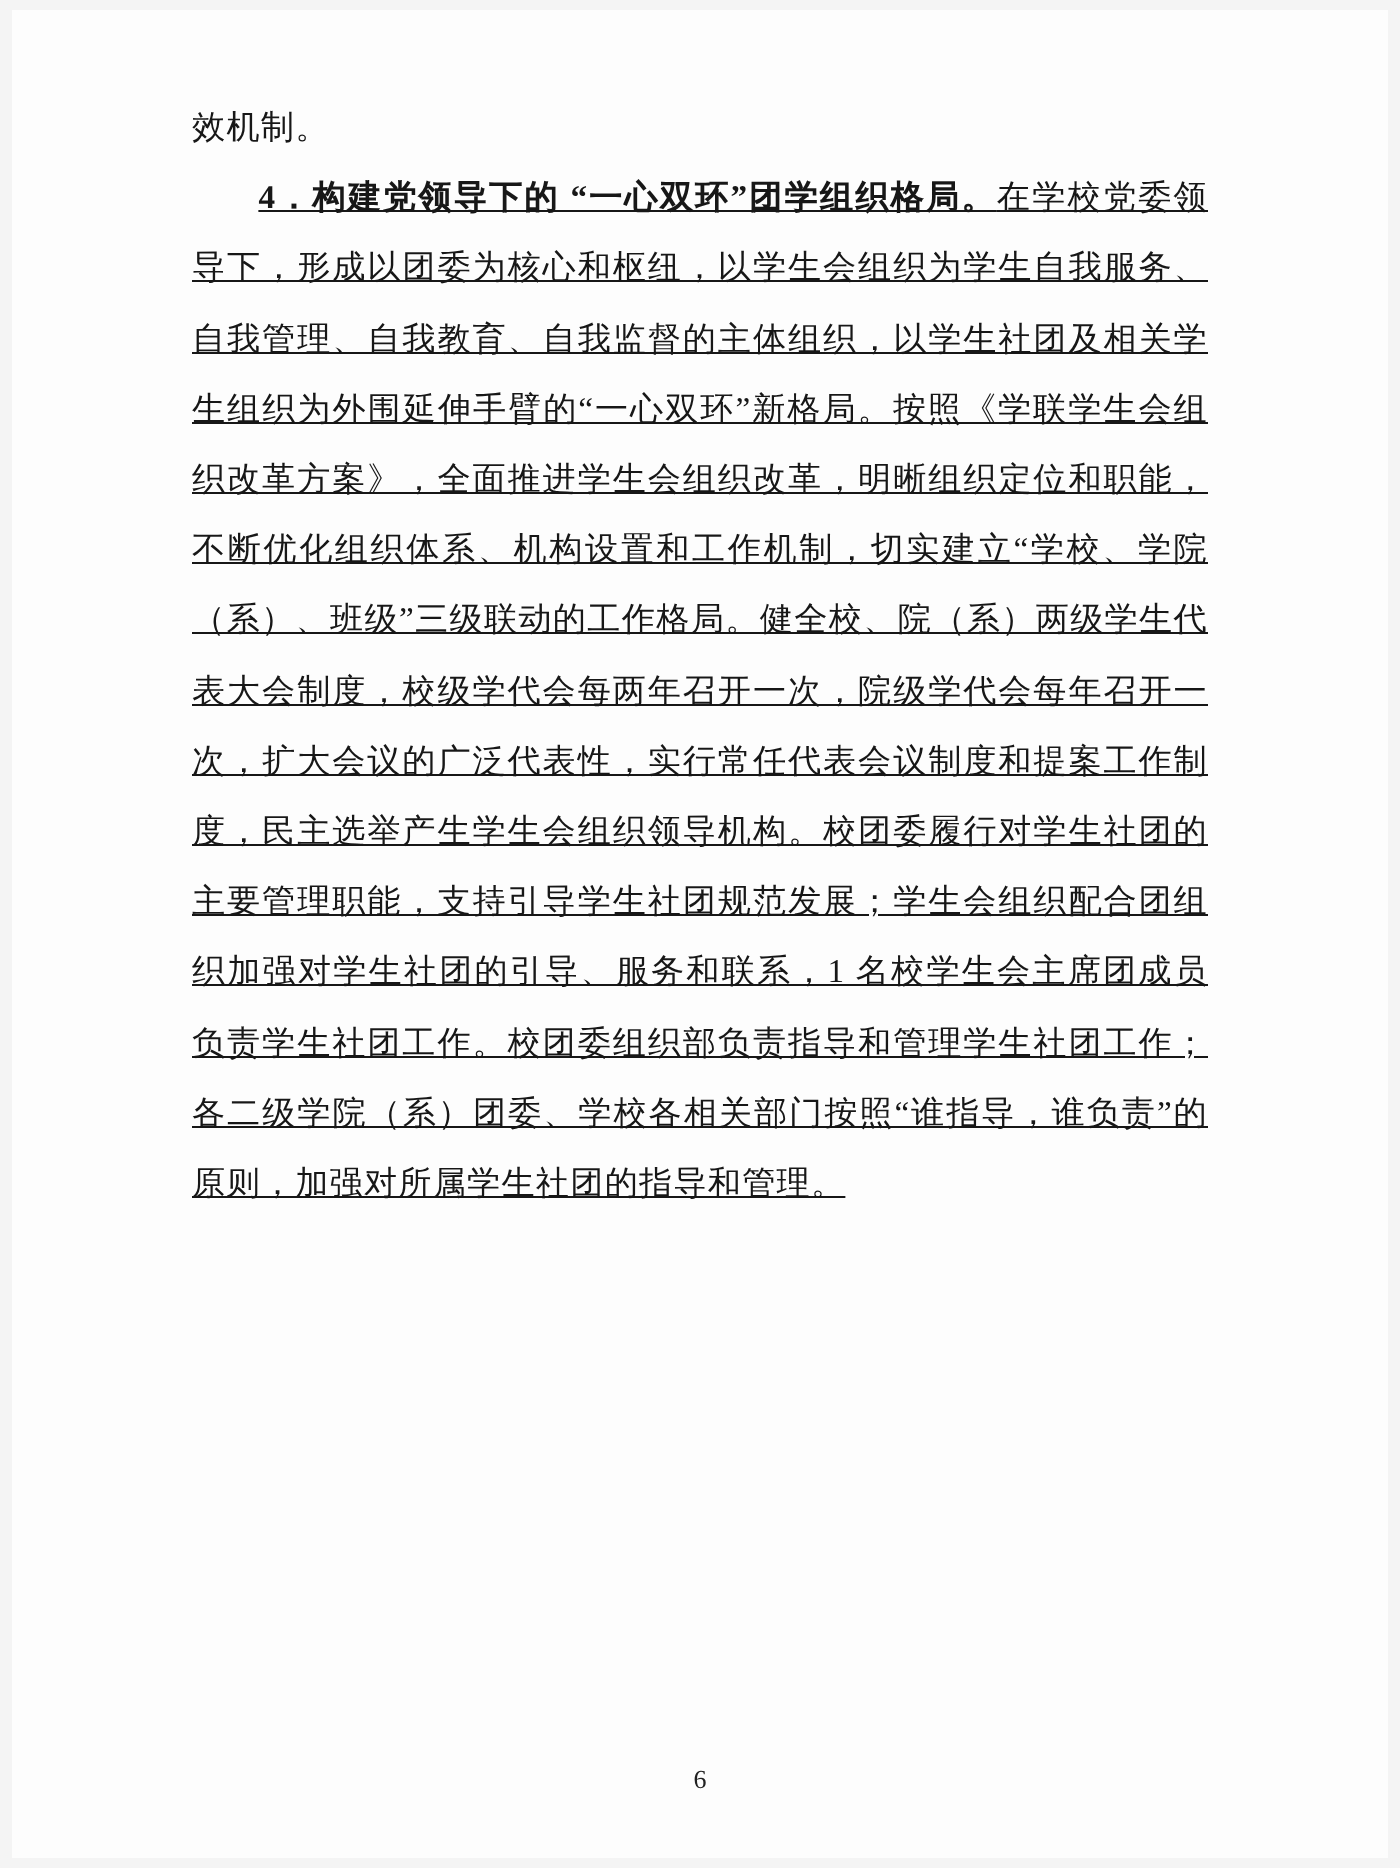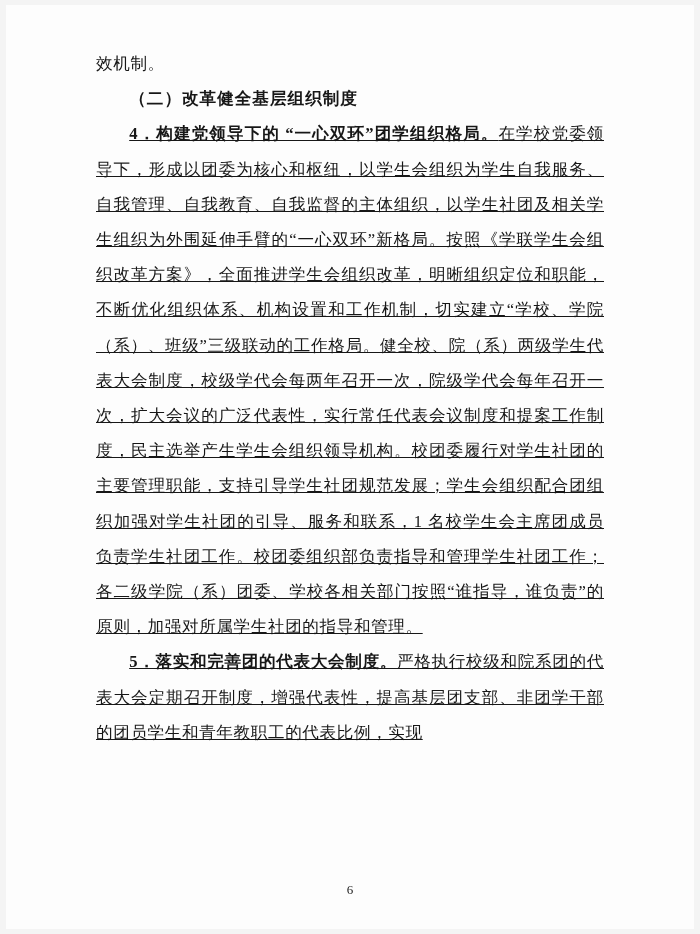--- a/index.html
+++ b/index.html
@@ -84,29 +84,23 @@
   <div class="scan-edge-bottom"></div>
   <div class="scan-edge-left"></div>
   <div class="scan-edge-right"></div>
 
   <div class="doc-body">
 
     <p class="para">
       <span>效机制。</span>
     </p>
 
-    <p class="para heading-sub">
-      <span>（二）改革健全基层组织制度</span>
-    </p>
 
     <p class="para indent2">
       <span class="run-head">4．构建党领导下的 “一心双环”团学组织格局。</span><span>在学校党委领导下，形成以团委为核心和枢纽，以学生会组织为学生自我服务、自我管理、自我教育、自我监督的主体组织，以学生社团及相关学生组织为外围延伸手臂的“一心双环”新格局。按照《学联学生会组织改革方案》，全面推进学生会组织改革，明晰组织定位和职能，不断优化组织体系、机构设置和工作机制，切实建立“学校、学院（系）、班级”三级联动的工作格局。健全校、院（系）两级学生代表大会制度，校级学代会每两年召开一次，院级学代会每年召开一次，扩大会议的广泛代表性，实行常任代表会议制度和提案工作制度，民主选举产生学生会组织领导机构。校团委履行对学生社团的主要管理职能，支持引导学生社团规范发展；学生会组织配合团组织加强对学生社团的引导、服务和联系，1 名校学生会主席团成员负责学生社团工作。校团委组织部负责指导和管理学生社团工作；各二级学院（系）团委、学校各相关部门按照“谁指导，谁负责”的原则，加强对所属学生社团的指导和管理。</span>
     </p>
 
-    <p class="para indent2">
-      <span class="run-head">5．落实和完善团的代表大会制度。</span><span>严格执行校级和院系团的代表大会定期召开制度，增强代表性，提高基层团支部、非团学干部的团员学生和青年教职工的代表比例，实现</span>
-    </p>
 
   </div>
 
   <div class="page-number">6</div>
 
 </div>
 
 </body></html>

